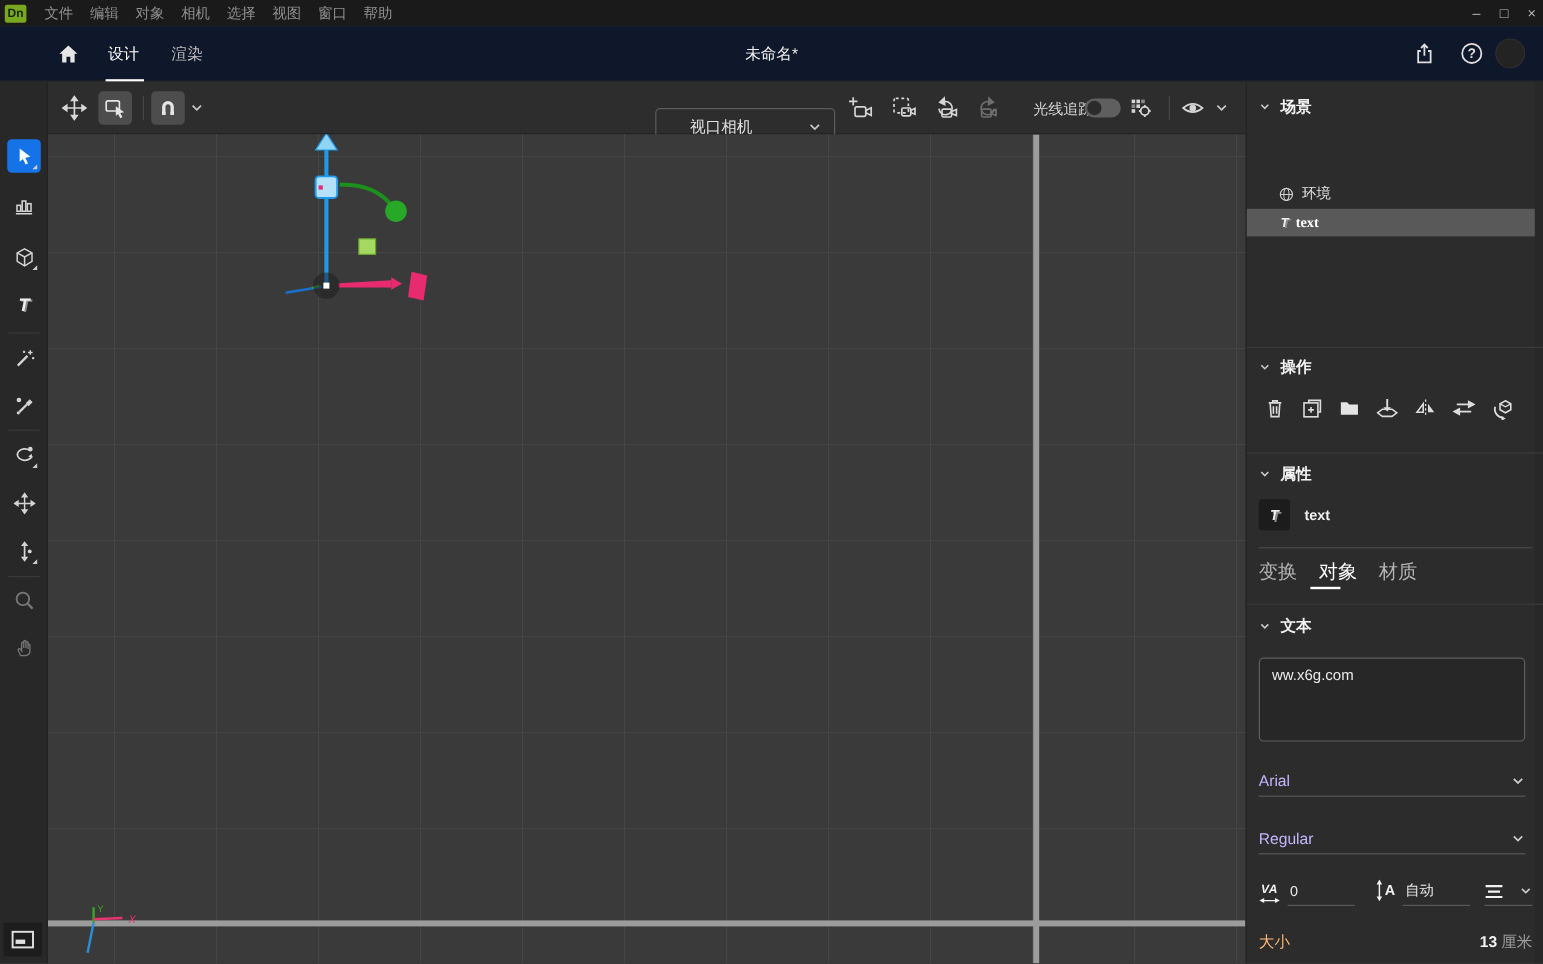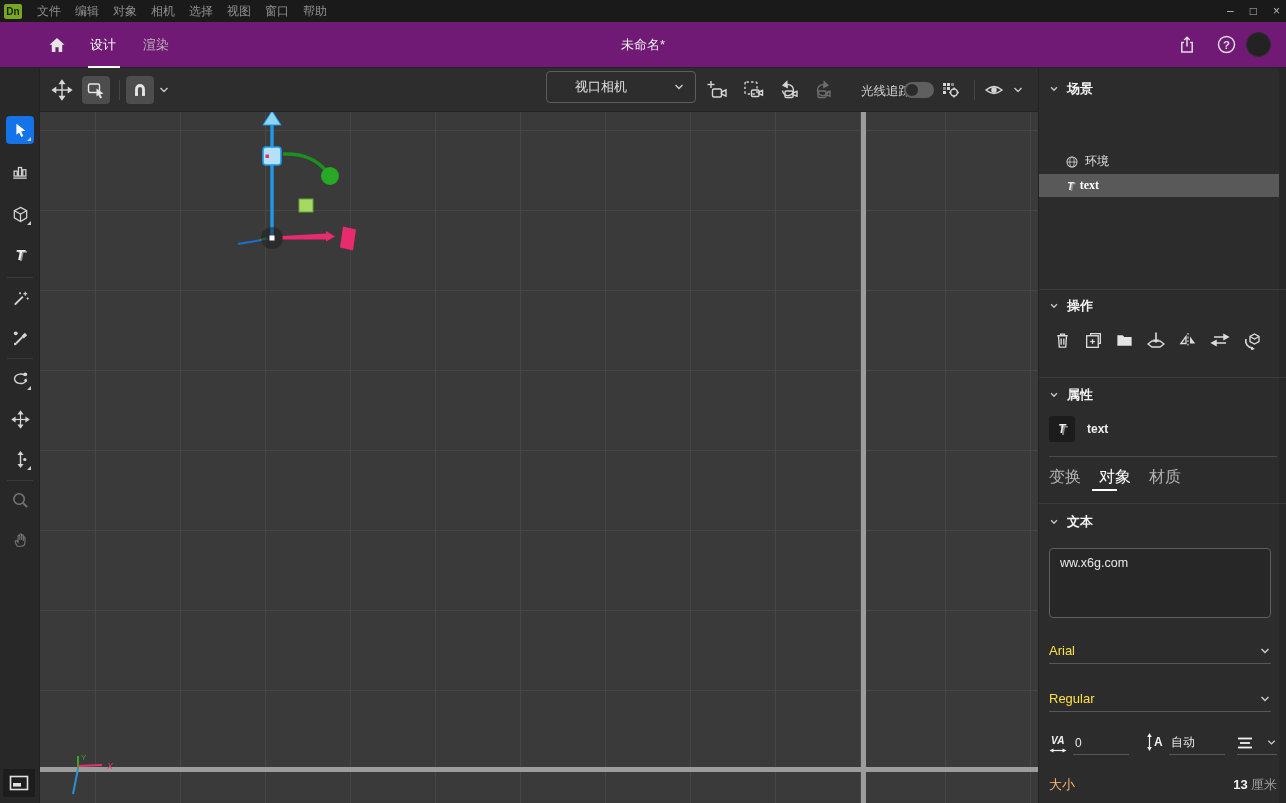--- a/index.html
+++ b/index.html
@@ -10,21 +10,21 @@
   svg { display:block; }
 
   
   .menubar { left:0; top:0; width:1286px; height:22px; background:#1a1a1a; display:flex; align-items:center; }
   .dn-logo { width:18px; height:15px; margin-left:4px; background:#79a71f; color:#15230a; border-radius:2px; font-size:10px; font-weight:bold; display:flex; align-items:center; justify-content:center; }
   .menu-item { color:#8f8f8f; font-size:12px; padding:0 7px; cursor:default; }
   .win-ctrls { position:absolute; right:6px; top:0; height:22px; display:flex; align-items:center; gap:16px; color:#b9b9b9; font-size:12px; }
   .win-ctrls span { cursor:default; }
 
   
-  .header { left:0; top:22px; width:1286px; height:46px; background:#701a75; border-bottom:1px solid #242424; }
+  .header { left:0; top:22px; width:1286px; height:46px; background:#0f172a; border-bottom:1px solid #242424; }
   .tab { font-size:13px; color:#bdbdbd; }
   .tab.active { color:#fff; }
   .tab-underline { height:2px; background:#fff; }
 
   
   .toolbar { left:40px; top:68px; width:998px; height:44px; background:#2d2d2d; border-bottom:1px solid #232323; }
   .tbtn { border-radius:4px; display:flex; align-items:center; justify-content:center; }
   .tbtn.on { background:#4d4d4d; }
   .vsep { width:1px; background:#454545; }
   .cam-dd { width:150px; height:32px; border:1px solid #5c5c5c; border-radius:4px; display:flex; align-items:center; justify-content:space-between; padding:0 10px; font-size:13px; color:#e0e0e0; }
@@ -55,21 +55,21 @@
   .pdivider { position:absolute; left:0; width:248px; height:1px; background:#3b3b3b; }
   .chev { flex:none; }
   .search-input { background:transparent; border:none; outline:none; border-bottom:1px solid #585858; width:162px; height:22px; color:#dddddd; font-size:12px; font-family:inherit; }
   .search-input::placeholder { color:#7a7a7a; font-style:italic; }
   .scene-row { position:absolute; left:0; width:240px; height:23px; display:flex; align-items:center; }
   .scene-row.selected { background:#595959; }
   .scene-row .lbl { font-size:12px; color:#e3e3e3; margin-left:6px;font-family:Liberation Serif, serif; }
   .ptab { font-size:16px; color:#b3b3b3; }
   .ptab.active { color:#fff; }
   textarea.txt { position:absolute; left:10px; width:222px; height:70px; resize:none; border:1px solid #5f5f5f; background:#272727; color:#e9e9e9; font-size:12.5px; padding:7px 10px; border-radius:4px; outline:none; font-family:inherit; }
-  .dd-row { position:absolute; left:10px; width:222px; height:26px; display:flex; align-items:center; justify-content:space-between; border-bottom:1px solid #585858; font-size:13px; color:#fde047; }
+  .dd-row { position:absolute; left:10px; width:222px; height:26px; display:flex; align-items:center; justify-content:space-between; border-bottom:1px solid #585858; font-size:13px; color:#c4b5fd; }
   .u-line { border-bottom:1px solid #585858; }
   .t3d { position:relative; font-weight:bold; font-style:italic; color:#ededed; }
   .t3d .back { position:absolute; left:1.5px; top:1.5px; color:#8b8b8b; }
   .t3d .front { position:relative; }
   .scrollstrip { position:absolute; left:240px; top:0; width:8px; height:735px; background:#282828; }
 </style>
 </head>
 <body>
 
 <div class="abs menubar">
@@ -143,21 +143,21 @@
       <rect x="5" y="13.2" width="3" height="2.6" fill="#e6e6e6"></rect>
         <rect x="12" y="13.2" width="3" height="2.6" fill="#e6e6e6"></rect>
     </svg>
   </div>
   <div class="abs" style="left:118px;top:16px;">
     <svg width="12" height="12" viewBox="0 0 12 12">
       <polyline points="2.5,4 6,7.5 9.5,4" fill="none" stroke="#c9c9c9" stroke-width="1.4"></polyline>
     </svg>
   </div>
 
-  <div class="abs cam-dd" style="left:506px;top:3px;padding-left:28px;">
+  <div class="abs cam-dd" style="left:506px;top:22px;padding-left:28px;">
     <span>视口相机</span>
     <svg width="12" height="12" viewBox="0 0 12 12">
       <polyline points="2.5,4 6,7.5 9.5,4" fill="none" stroke="#c9c9c9" stroke-width="1.4"></polyline>
     </svg>
   </div>
 
   <div class="abs" style="left:666px;top:11px;">
     <svg width="22" height="22" viewBox="0 0 22 22" fill="none" stroke="#d5d5d5" stroke-width="1.4">
       <line x1="5" y1="2" x2="5" y2="9"></line>
         <line x1="1.5" y1="5.5" x2="8.5" y2="5.5"></line>

